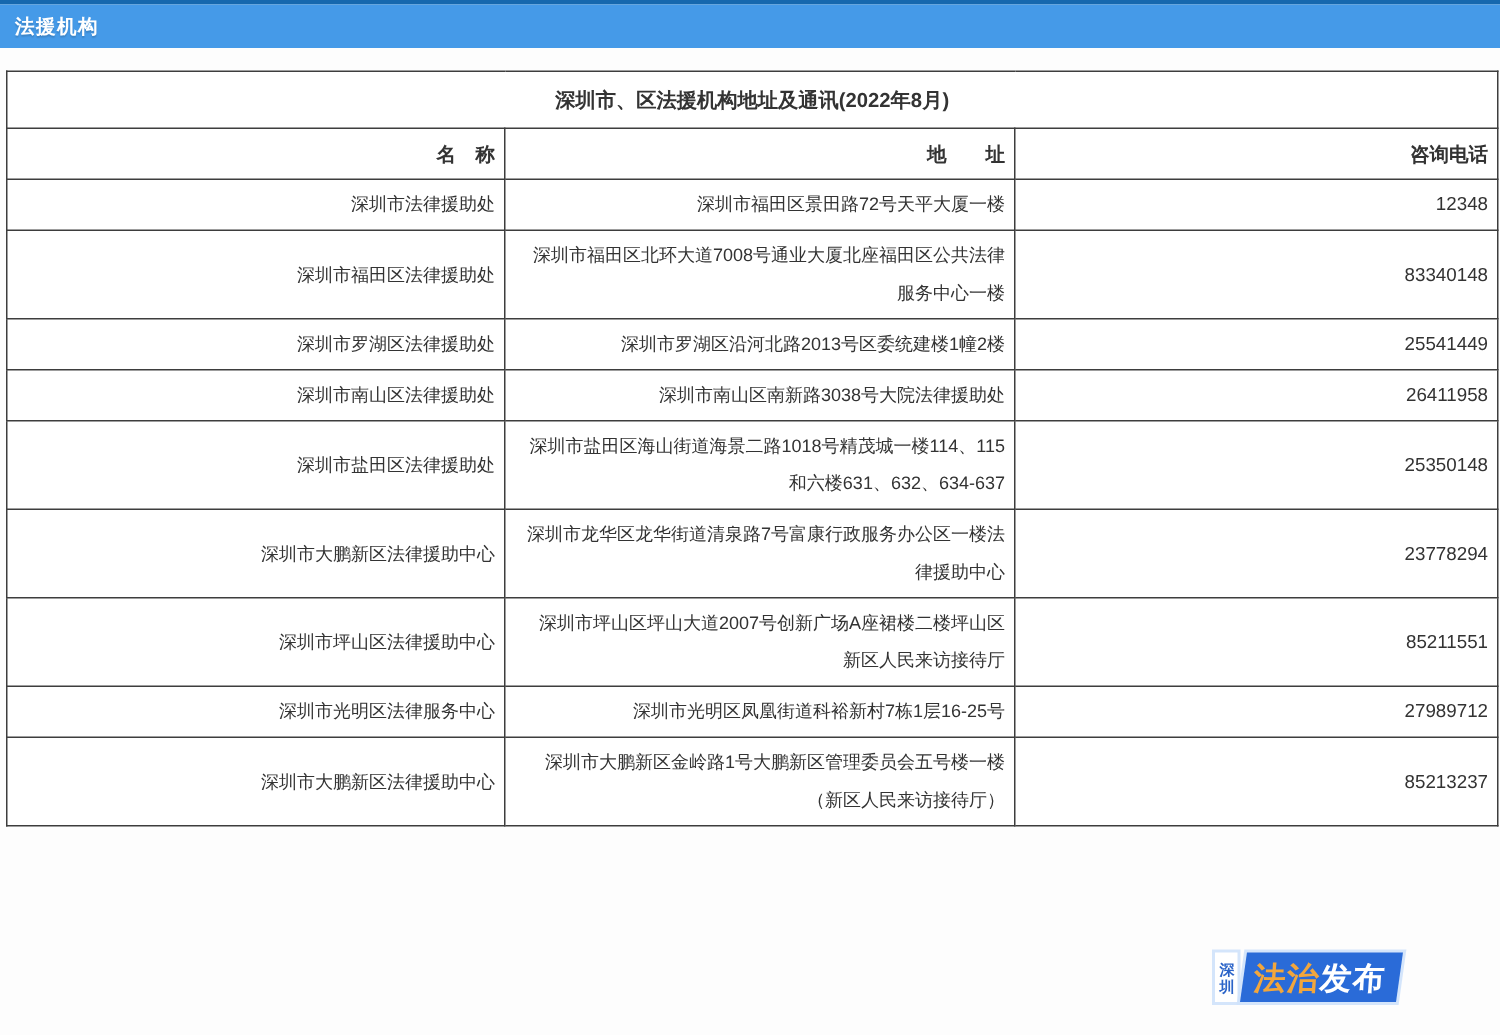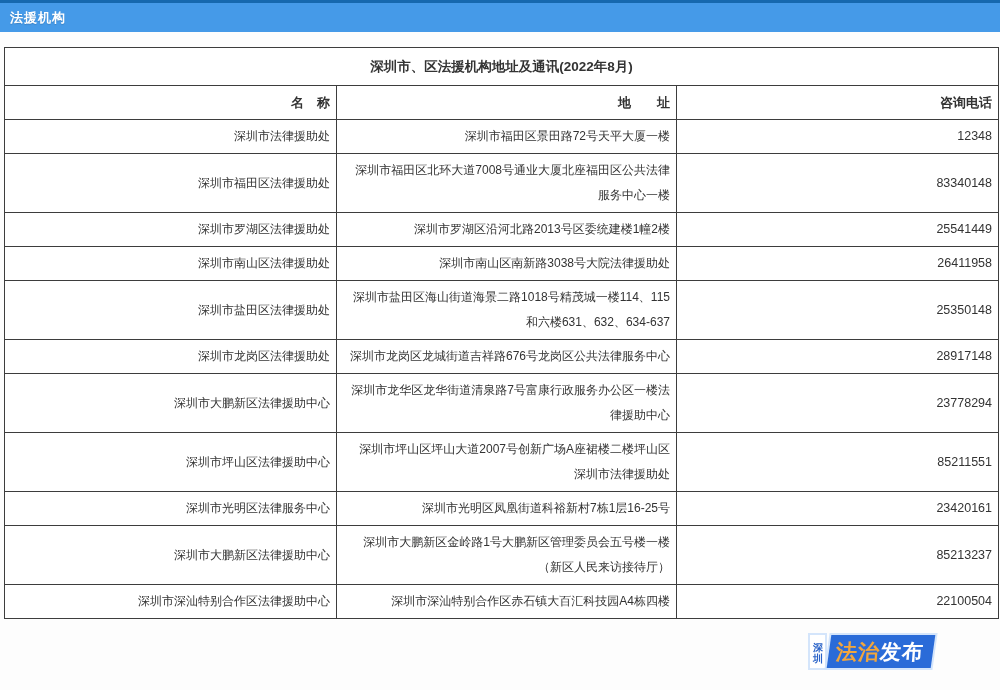--- a/index.html
+++ b/index.html
@@ -146,58 +146,48 @@
   </tr>
 
   <tr>
     <td class="name-cell">深圳市盐田区法律援助处</td>
     <td class="addr-cell">深圳市盐田区海山街道海景二路1018号精茂城一楼114、115
 和六楼631、632、634-637</td>
     <td class="phone-cell">25350148</td>
   </tr>
 
 
-  <tr>
-    <td class="name-cell">深圳市龙岗区法律援助处</td>
-    <td class="addr-cell">深圳市龙岗区龙城街道吉祥路676号龙岗区公共法律服务中心</td>
-    <td class="phone-cell">28917148</td>
-  </tr>
 
   <tr>
     <td class="name-cell">深圳市大鹏新区法律援助中心</td>
     <td class="addr-cell">深圳市龙华区龙华街道清泉路7号富康行政服务办公区一楼法
 律援助中心</td>
     <td class="phone-cell">23778294</td>
   </tr>
 
   <tr>
     <td class="name-cell">深圳市坪山区法律援助中心</td>
     <td class="addr-cell">深圳市坪山区坪山大道2007号创新广场A座裙楼二楼坪山区
-深圳市法律援助处</td>
+新区人民来访接待厅</td>
     <td class="phone-cell">85211551</td>
   </tr>
 
   <tr>
     <td class="name-cell">深圳市光明区法律服务中心</td>
     <td class="addr-cell">深圳市光明区凤凰街道科裕新村7栋1层16-25号</td>
-    <td class="phone-cell">23420161</td>
+    <td class="phone-cell">27989712</td>
   </tr>
 
   <tr>
     <td class="name-cell">深圳市大鹏新区法律援助中心</td>
     <td class="addr-cell">深圳市大鹏新区金岭路1号大鹏新区管理委员会五号楼一楼
 （新区人民来访接待厅）</td>
     <td class="phone-cell">85213237</td>
   </tr>
 
-  <tr>
-    <td class="name-cell">深圳市深汕特别合作区法律援助中心</td>
-    <td class="addr-cell">深圳市深汕特别合作区赤石镇大百汇科技园A4栋四楼</td>
-    <td class="phone-cell">22100504</td>
-  </tr>
 </tbody>
 </table>
 
 <div class="watermark">
   <div class="wm-city">深圳</div>
   <div class="wm-box">
     <span class="wm-text"><span class="wm-highlight">法治</span><span class="wm-rest">发布</span></span>
   </div>
 </div>
 

